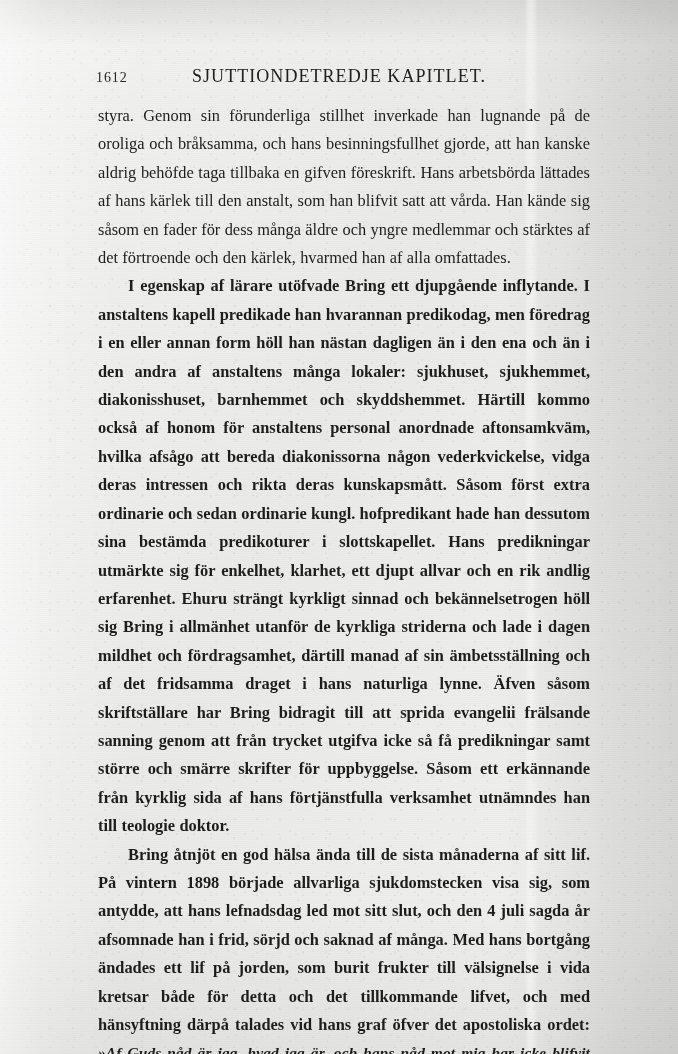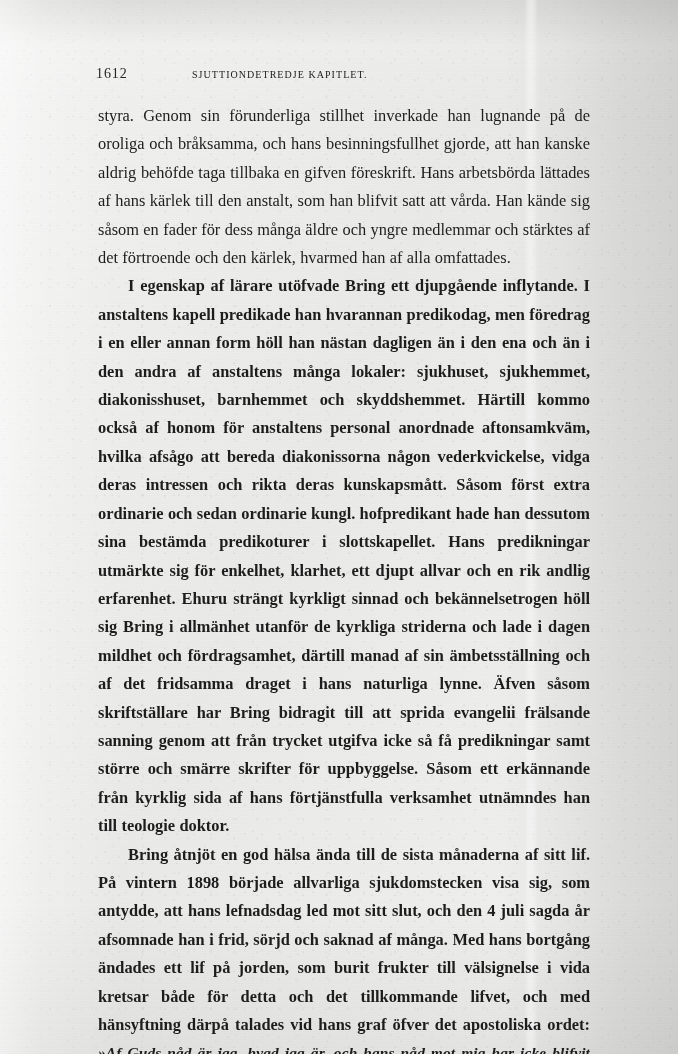--- a/index.html
+++ b/index.html
@@ -62,21 +62,21 @@
 
   #folio {
     font-size: 14px;
     letter-spacing: 0.9px;
     color: #242424;
     width: 96px;
     flex: none;
   }
 
   #runhead {
-    font-size: 10px;
+    font-size: 18px;
     letter-spacing: 1.05px;
     color: #202020;
     white-space: nowrap;
   }
 
   
   #textblock {
     position: absolute;
     top: 102px;
     left: 98px;

